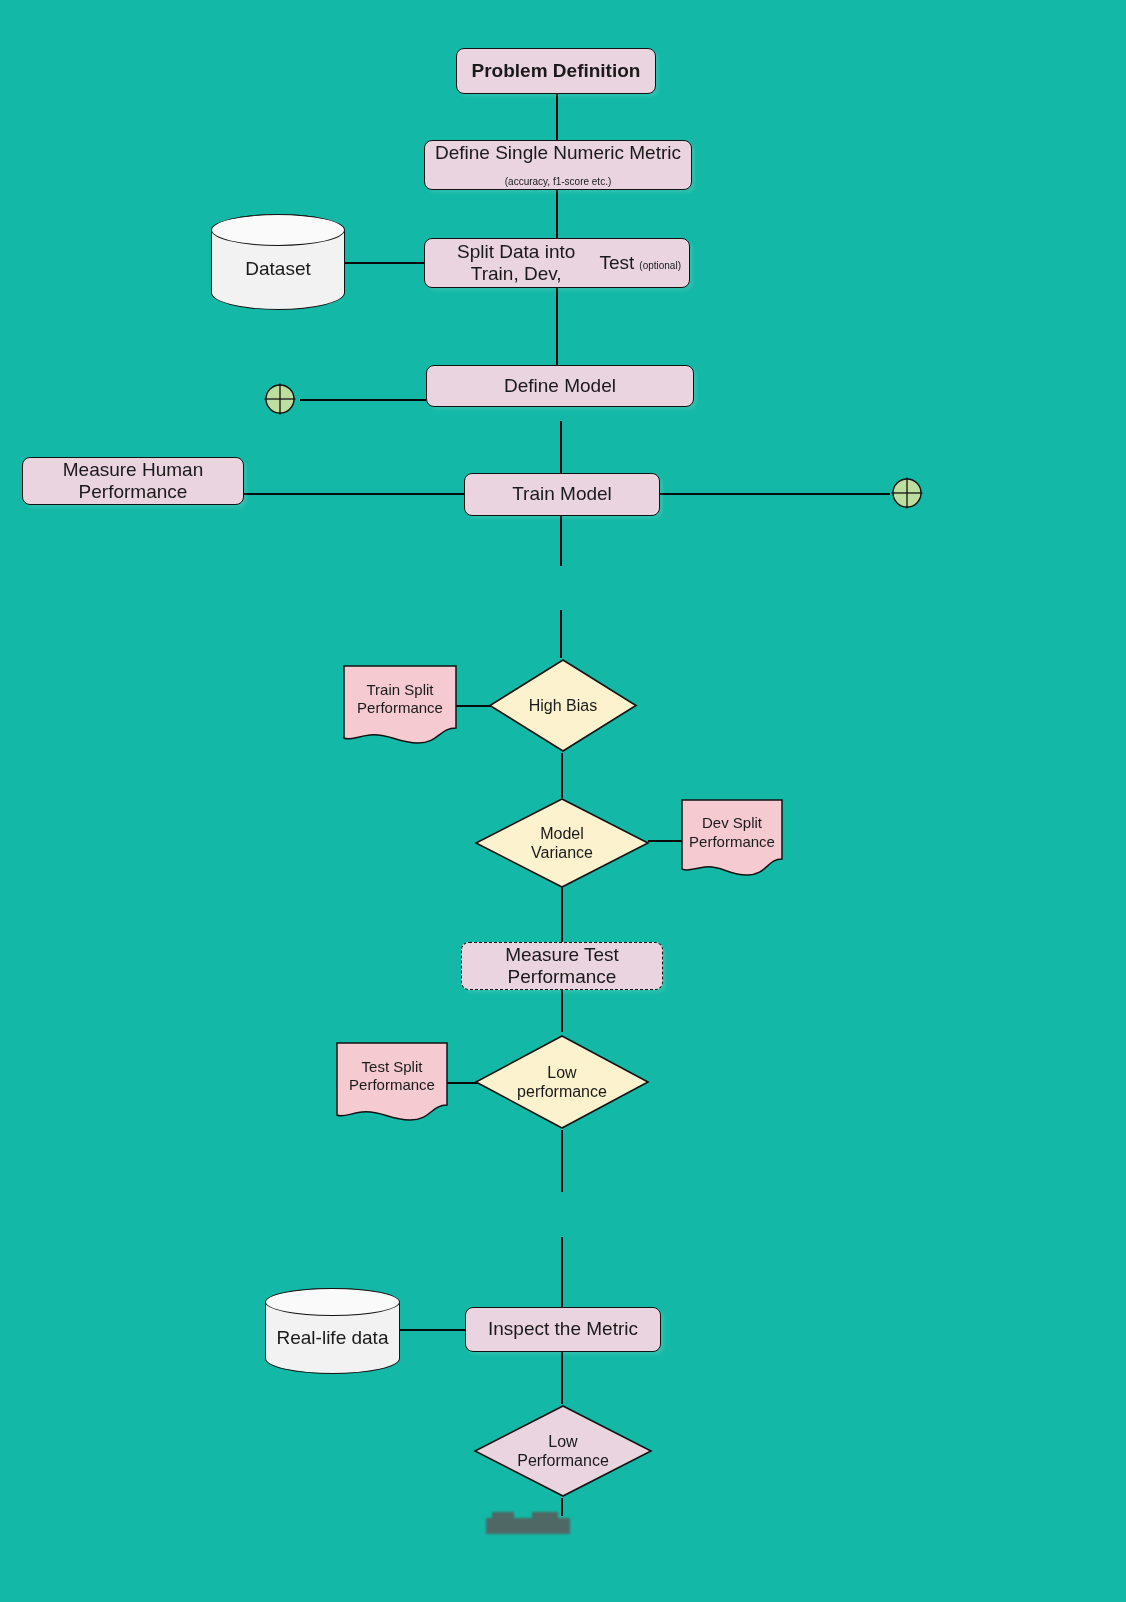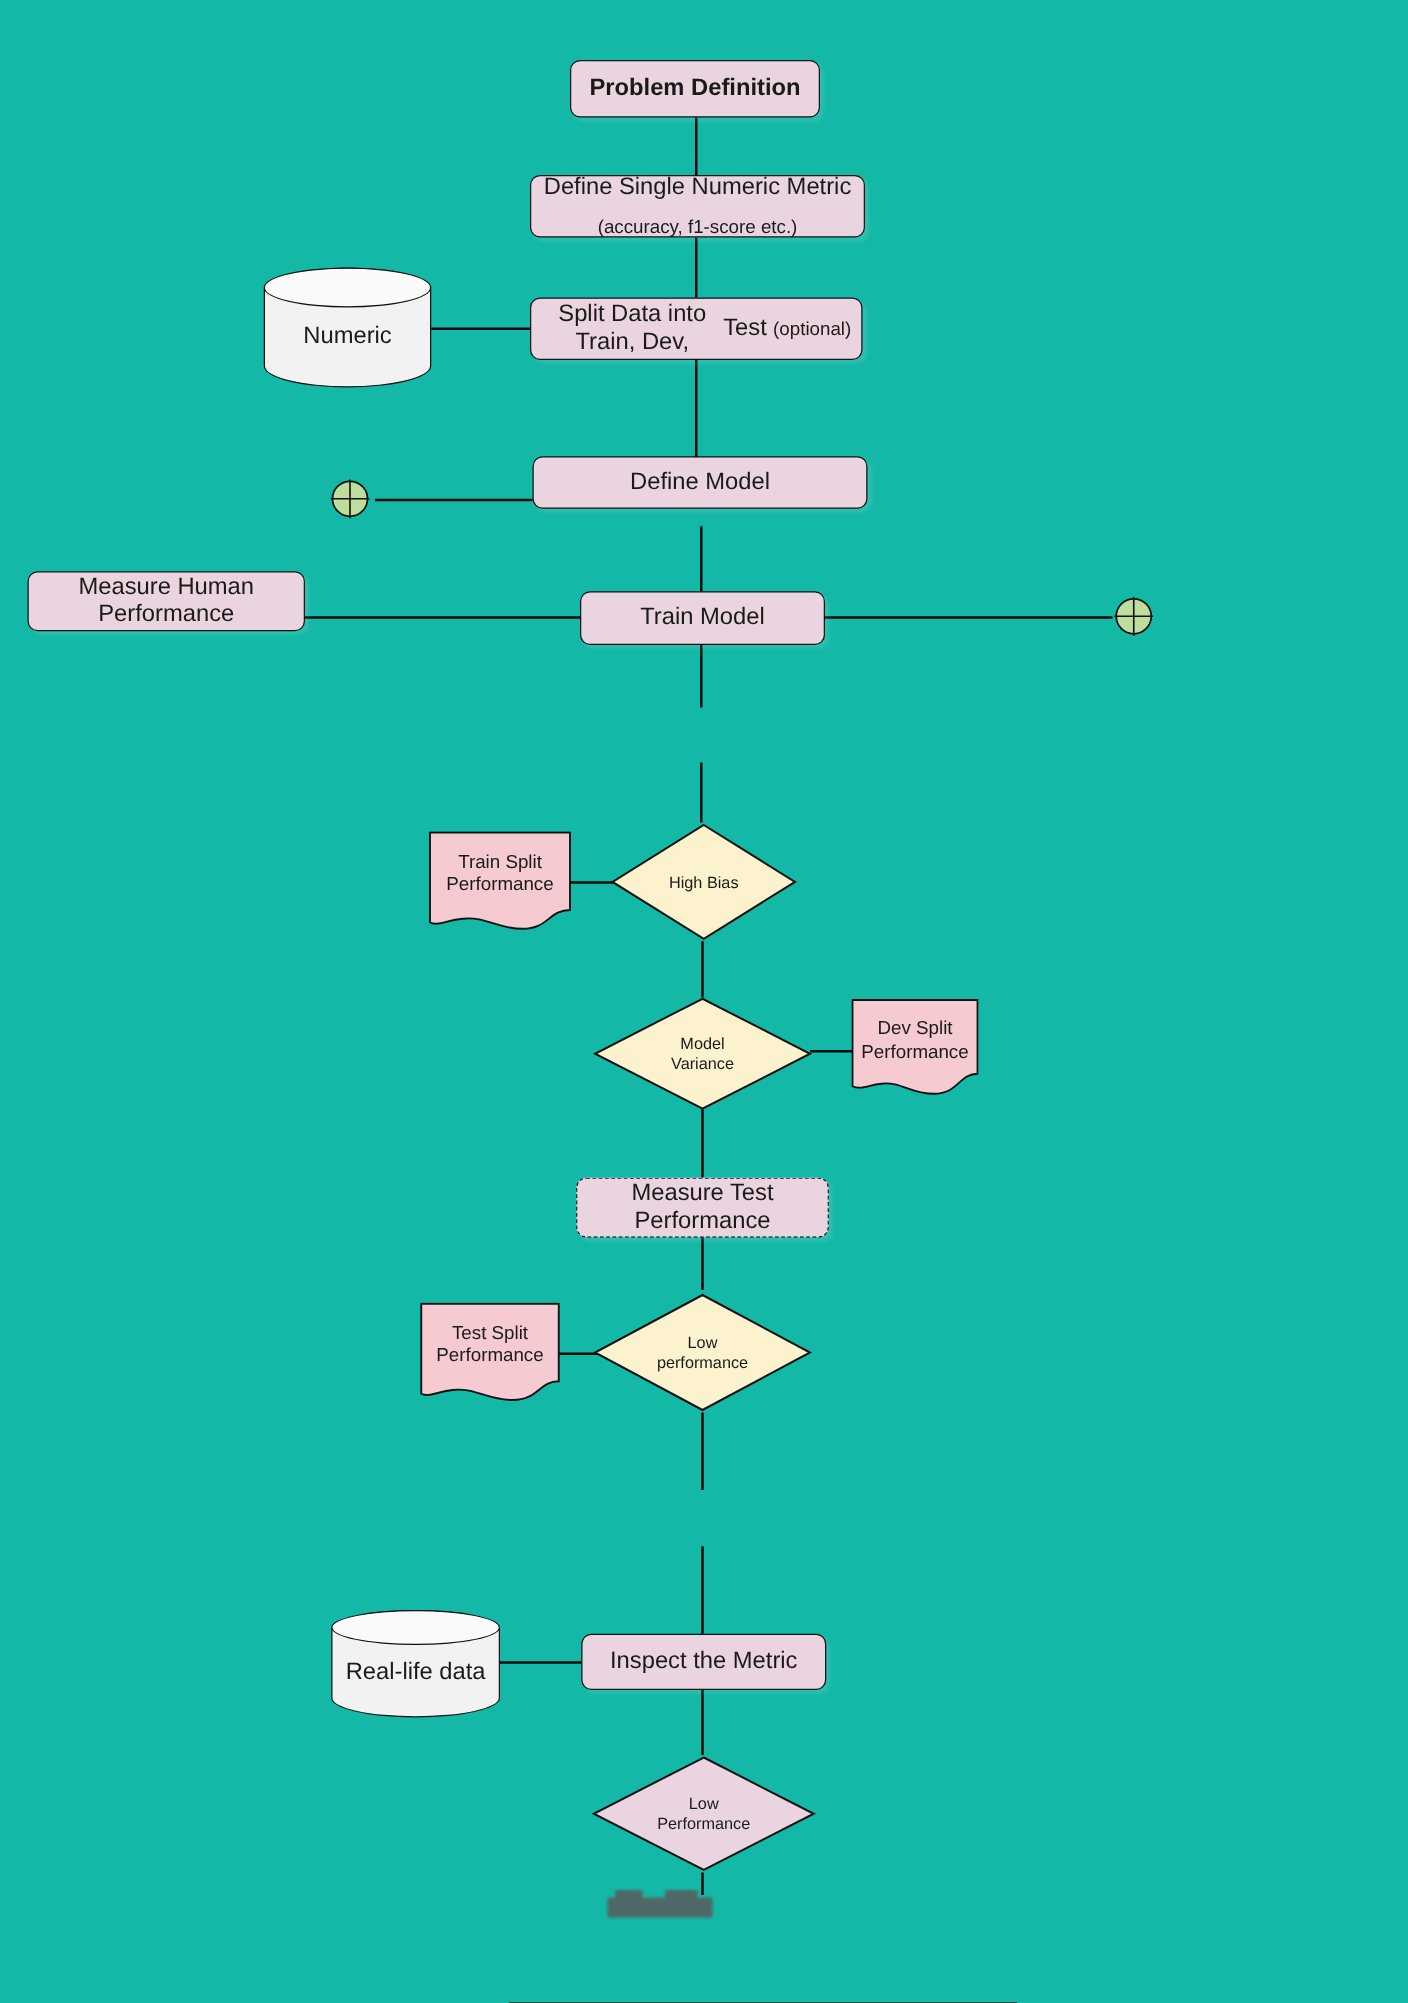--- a/index.html
+++ b/index.html
@@ -40,21 +40,21 @@
   .proc {
     background: #ead4e0;
     border: 1.4px solid #121212;
     border-radius: 8px;
     box-shadow: 3px 3px 3px rgba(255,255,255,0.10);
     font-size: 19px;
     padding: 4px 8px;
   }
   .proc.bold { font-weight: bold; }
   .proc.dashed { border-style: dashed; }
-  .proc .sub { font-size: 15px; }
+  .proc .sub { font-size: 10px; }
 
   
   .cyl {
     background: #f2f2f2;
     border: 1.4px solid #121212;
     border-radius: 50% / 18% ;
     font-size: 19px;
     position: absolute;
     box-sizing: border-box;
     display: flex;
@@ -88,21 +88,21 @@
     position: absolute;
     inset: 0;
   }
   .diamond .dtext {
     position: absolute;
     inset: 0;
     display: flex;
     align-items: center;
     justify-content: center;
     text-align: center;
-    font-size: 13px;
+    font-size: 16px;
     color: #1a1a1a;
     line-height: 1.2;
   }
 
   
   .note {
     position: absolute;
     box-sizing: border-box;
   }
   .note .nshape { position: absolute; inset: 0; }
@@ -179,21 +179,21 @@
   <div class="node proc bold" style="left:456px; top:48px; width:200px; height:46px;">
     <span>Problem Definition</span>
   </div>
 
   <div class="node proc" style="left:424px; top:140px; width:268px; height:50px; flex-direction:column; gap:12px;">
     <span>Define Single Numeric Metric</span>
     <span class="sub">(accuracy, f1-score etc.)</span>
   </div>
 
   <div class="cyl" style="left:211px; top:214px; width:134px; height:96px;">
-    <span class="cyl-label">Numeric</span>
+    <span class="cyl-label">Dataset</span>
   </div>
 
   <div class="node proc" style="left:424px; top:238px; width:266px; height:50px; flex-direction:row;">
     <span>Split Data into Train, Dev,</span>
     <span><span>Test</span><span class="sub" style="margin-left:5px;">(optional)</span></span>
   </div>
 
   <div class="xcircle" style="left:263px; top:382px; width:34px; height:34px;">
     <svg width="34" height="34" viewBox="0 0 34 34">
       <circle cx="17" cy="17" r="14" fill="#bede9f" stroke="#121212" stroke-width="1.4"></circle>

